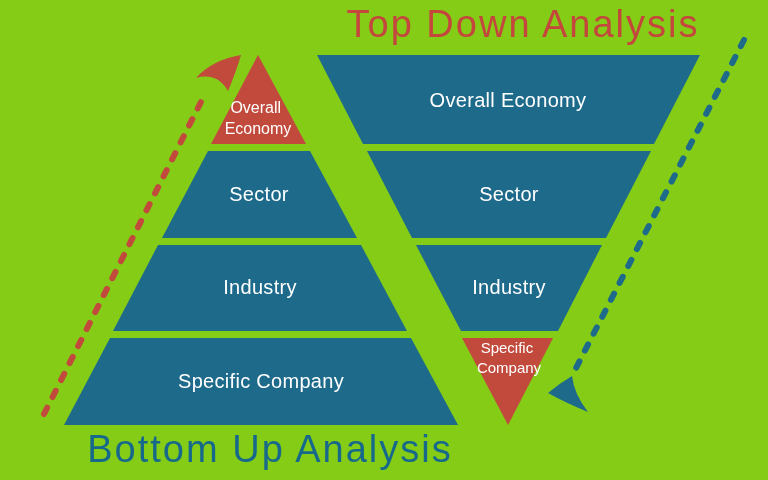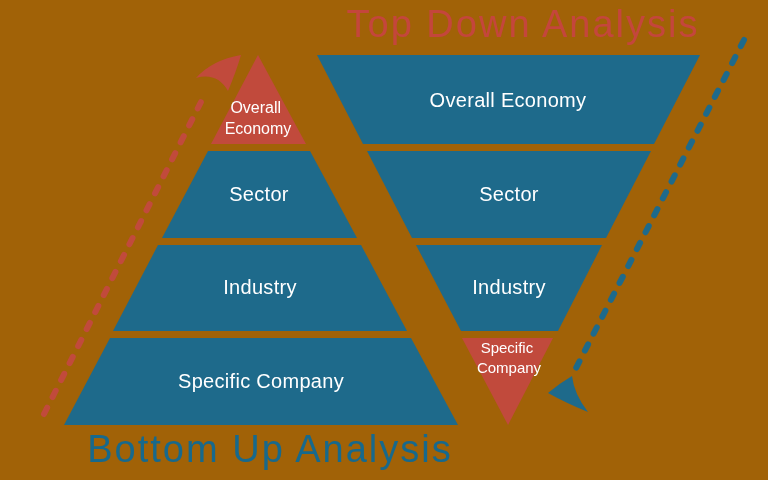--- a/index.html
+++ b/index.html
@@ -7,21 +7,21 @@
     padding: 0;
     background: #ffffff;
     width: 768px;
     height: 480px;
     overflow: hidden;
   }
   .canvas {
     position: relative;
     width: 768px;
     height: 480px;
-    background: #a16207;
+    background: #84cc16;
   }
   svg {
     display: block;
   }
   svg text {
     font-family: "Liberation Sans", "DejaVu Sans", sans-serif;
   }
   .title {
     font-size: 38px;
     letter-spacing: 2px;

